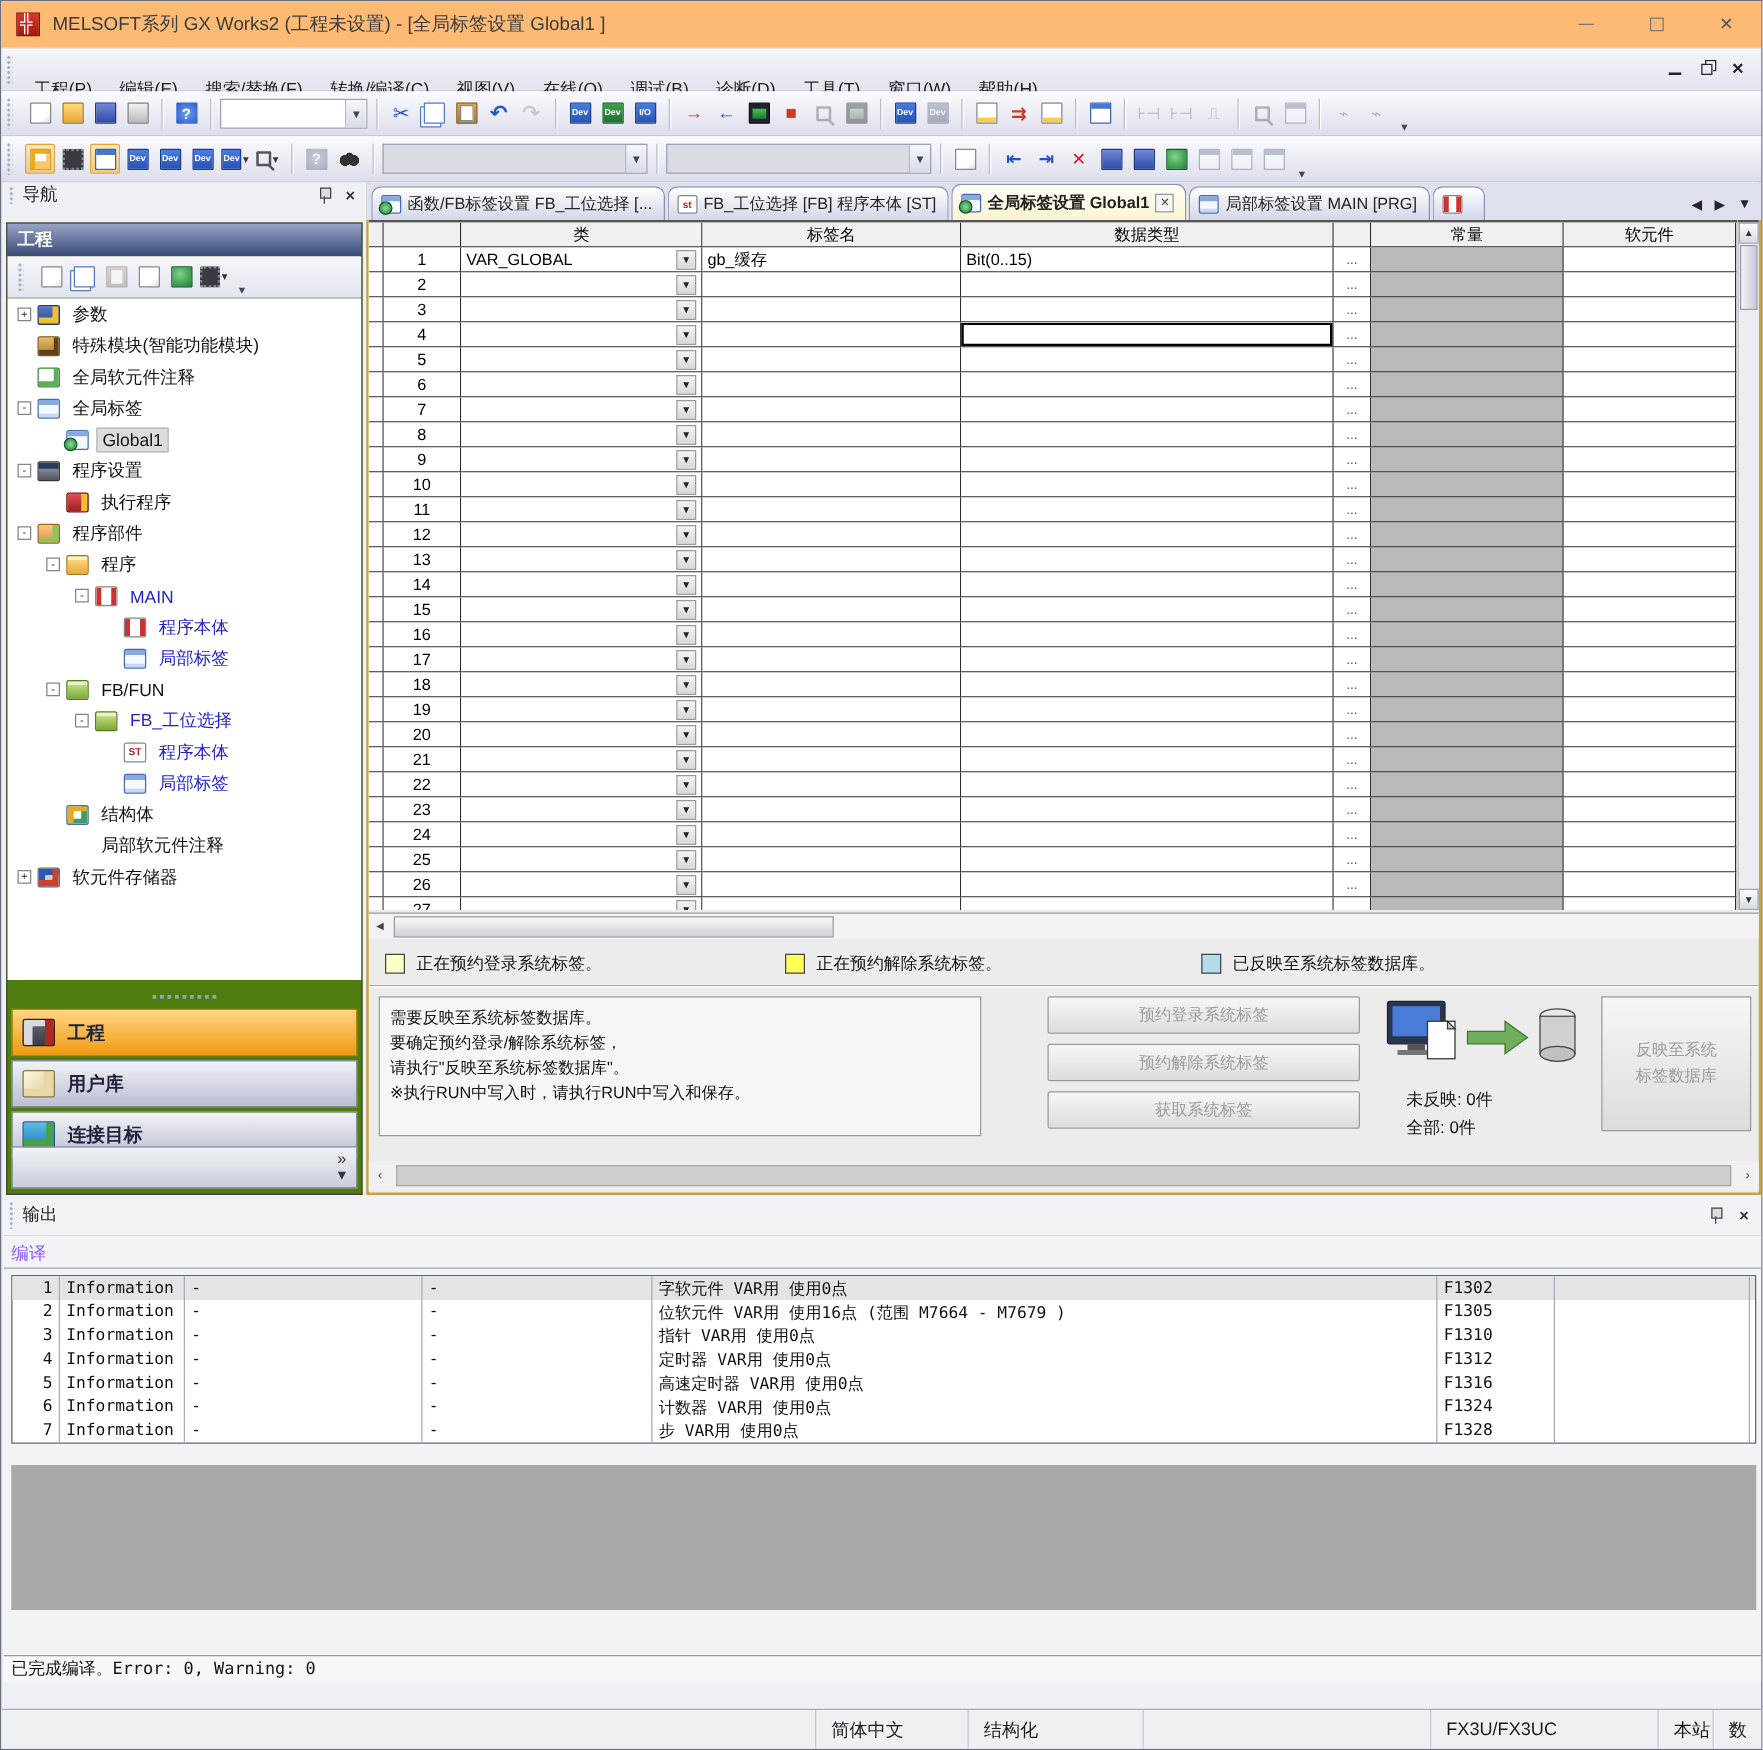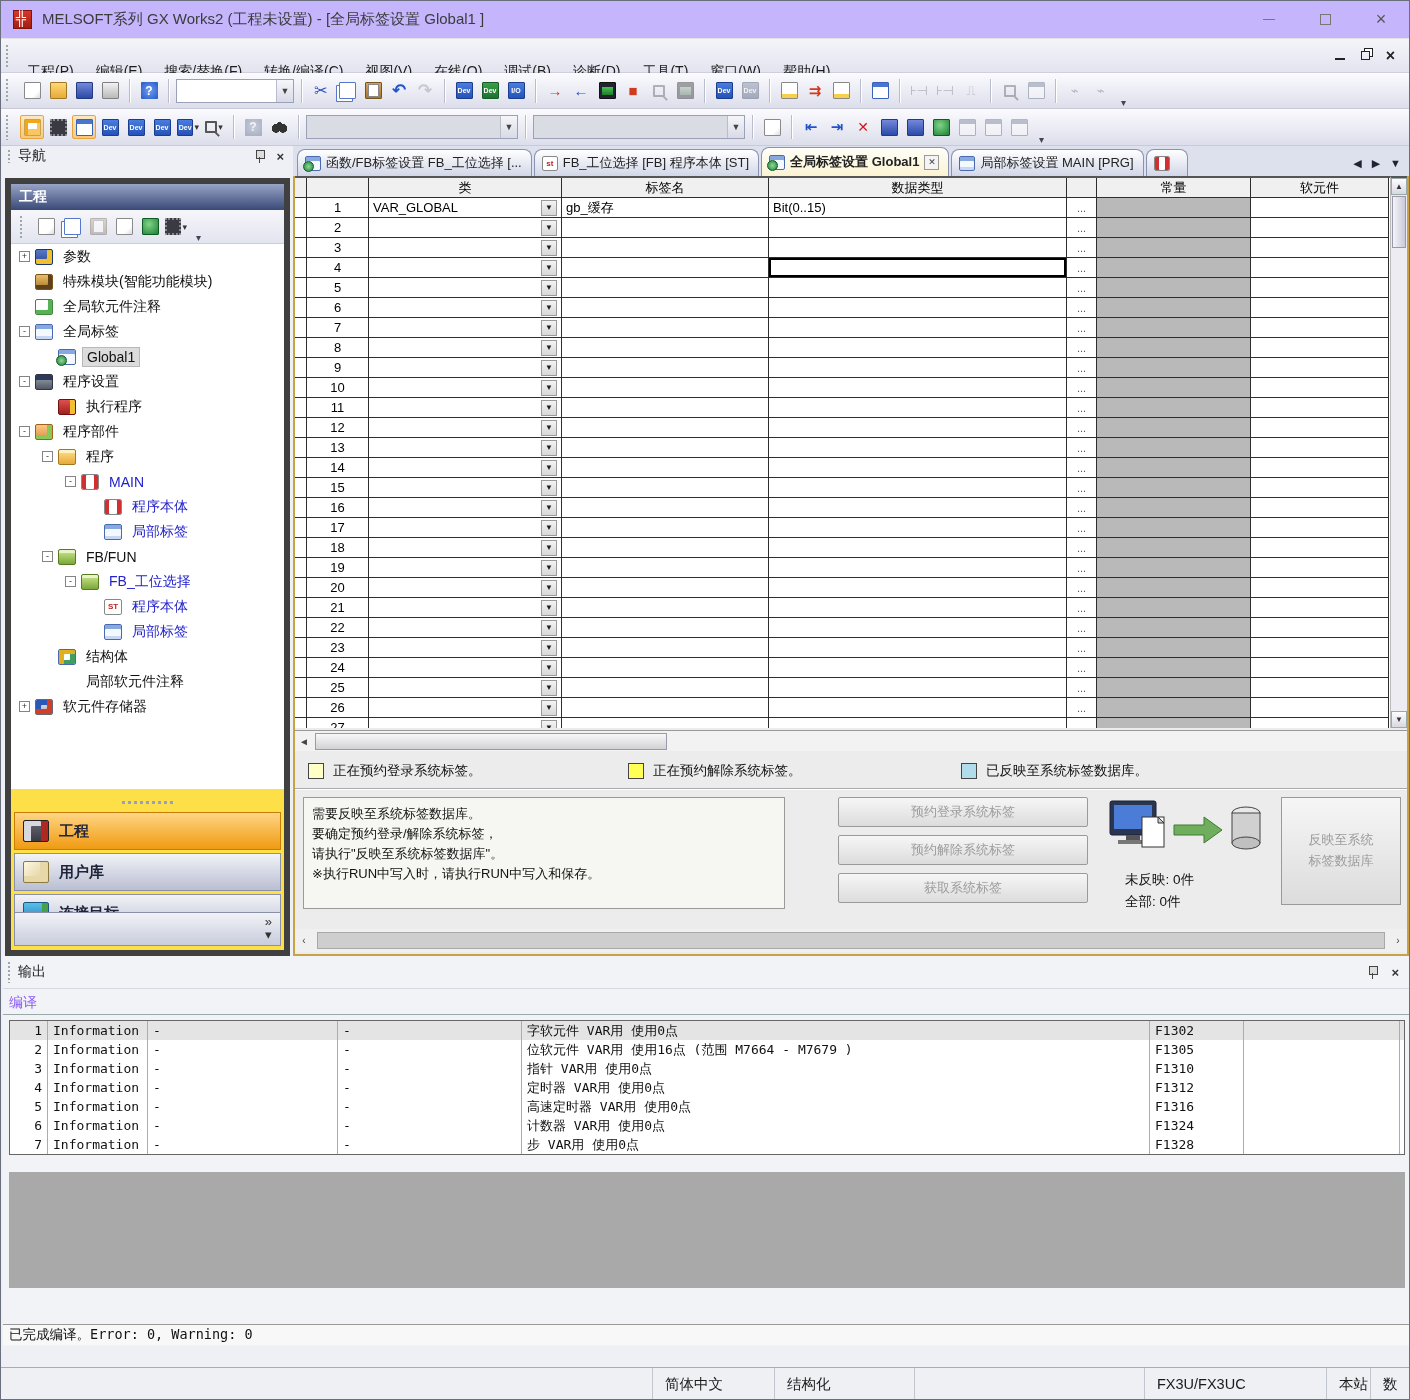--- a/index.html
+++ b/index.html
@@ -1,20 +1,20 @@
 <!DOCTYPE html>
 <html><head>
 <meta charset="utf-8">
 <style>
   * { margin:0; padding:0; box-sizing:border-box; }
   html,body { background:#cfd2da; font-family:"Liberation Sans","DejaVu Sans",sans-serif; }
   #app { position:relative; width:1410px; height:1400px; background:#eef0f6; border:1px solid #6a6f7e; overflow:hidden; }
 
   
-  .titlebar { position:absolute; left:0; top:0; width:100%; height:38px; background:#c4b5fd; display:flex; align-items:center; border-bottom:1px solid #e2e2e2; }
+  .titlebar { position:absolute; left:0; top:0; width:100%; height:38px; background:#fdba74; display:flex; align-items:center; border-bottom:1px solid #e2e2e2; }
   .applogo { width:19px; height:19px; margin:0 10px 0 12px; background:linear-gradient(#d8372a,#a31d12); border:1px solid #7d150c; position:relative; }
   .applogo:after { content:"╬"; position:absolute; left:2px; top:-1px; color:#fff; font-size:14px; }
   .title { font-size:15px; color:#3c3c3c; }
   .wbtns { margin-left:auto; display:flex; height:100%; }
   .wbtn { width:56px; height:100%; display:flex; align-items:center; justify-content:center; color:#555; font-size:15px; }
   .wbtn .sq { width:11px; height:11px; border:1px solid #777; }
   .wbtn .mn { width:12px; height:1px; background:#777; }
 
   
   .menubar { position:absolute; left:0; top:38px; width:100%; height:34px; background:linear-gradient(#f4f4fa,#e3e4ef); display:flex; align-items:center; border-bottom:1px solid #cfd0dd; }
@@ -72,21 +72,21 @@
   .G-comment { background:#fff; border:1px solid #888; box-shadow:inset 0 -4px 0 #f8d048; }
 
   
   #nav { position:absolute; left:2px; top:145px; width:289px; height:810px; background:#eef0f6; }
   .navhdr { height:20px; display:flex; align-items:center; font-size:14px; color:#222; }
   .navhdr .hspace { margin-left:auto; display:flex; gap:10px; padding-right:8px; align-items:center; }
   .pinicon { width:12px; height:14px; position:relative; }
   .pinicon:before { content:""; position:absolute; left:2px; top:1px; width:7px; height:7px; border:1px solid #444; background:#ddd; }
   .pinicon:after { content:""; position:absolute; left:5px; top:8px; width:1px; height:6px; background:#444; }
   .xicon { font-size:13px; color:#333; font-weight:bold; }
-  .navbody { position:absolute; left:2px; top:32px; right:2px; bottom:0; border:6px solid #404040; background:#fde047; }
+  .navbody { position:absolute; left:2px; top:32px; right:2px; bottom:0; border:1px solid #404040; background:#4d7c0f; }
   .navsect { height:26px; background:linear-gradient(#98a4c6,#394a78); color:#fff; font-weight:bold; font-size:14px; display:flex; align-items:center; padding-left:8px; }
   .navtools { height:34px; background:linear-gradient(#f6f6fa,#e2e4ef); border-bottom:1px solid #ccd; display:flex; align-items:center; padding-left:4px; }
   .navtree { position:absolute; left:0; top:60px; right:0; height:545px; background:#fff; overflow:hidden; }
   .titem { height:25px; display:flex; align-items:center; font-size:14px; color:#111; white-space:nowrap; }
   .titem.blue { color:#2222cc; }
   .texp { width:11px; height:11px; border:1px solid #848484; background:#fff; font-size:9px; line-height:9px; text-align:center; color:#333; margin-right:5px; flex:none; }
   .texp.none { visibility:hidden; }
   .tico { width:18px; height:16px; margin-right:6px; flex:none; border-radius:2px; position:relative; }
   .tlabel { padding:1px 4px; }
   .titem.sel .tlabel { background:#dcdcdc; border:1px solid #b8b8b8; }

